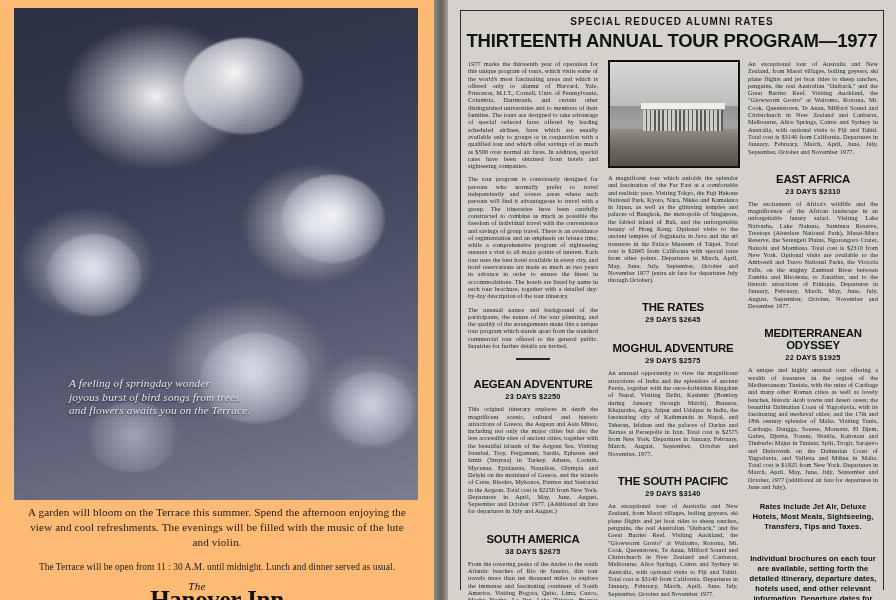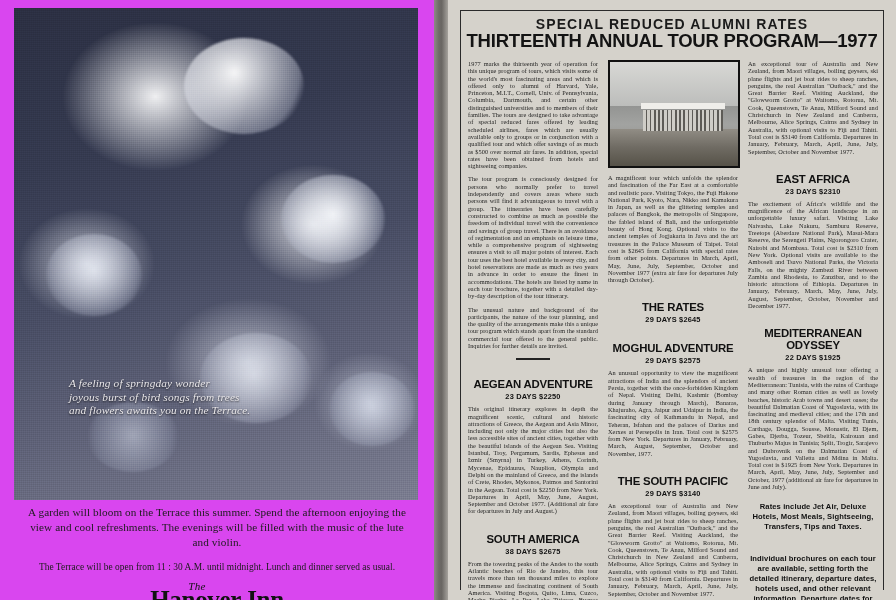--- a/index.html
+++ b/index.html
@@ -8,21 +8,21 @@
     background:#b9b6b0;
     font-family:"Liberation Serif",serif;
     position:relative;
   }
   .spread{position:absolute;inset:0;display:flex;}
 
   
   .page-left{
     position:relative;
     width:434px;height:600px;
-    background:#d946ef;
+    background:#fdba74;
     overflow:hidden;
   }
   .photo{
     position:absolute;left:14px;top:8px;width:404px;height:492px;
     background:
       radial-gradient(ellipse 150px 120px at 35% 18%, rgba(255,255,255,.92), rgba(255,255,255,0) 62%),
       radial-gradient(ellipse 120px 100px at 74% 44%, rgba(255,255,255,.80), rgba(255,255,255,0) 60%),
       radial-gradient(ellipse 110px 90px at 18% 52%, rgba(240,242,248,.70), rgba(255,255,255,0) 62%),
       radial-gradient(ellipse 130px 100px at 58% 72%, rgba(235,238,246,.62), rgba(255,255,255,0) 64%),
       radial-gradient(ellipse 90px 80px at 88% 80%, rgba(225,230,242,.55), rgba(255,255,255,0) 62%),
@@ -79,21 +79,21 @@
   .rule-top{
     position:absolute;left:12px;top:10px;width:424px;height:0;
     border-top:1.4px solid #2a2a2a;
   }
   .rule-frame-l{position:absolute;left:12px;top:10px;width:0;height:580px;border-left:1.4px solid #2a2a2a;}
   .rule-frame-r{position:absolute;left:435px;top:10px;width:0;height:580px;border-left:1.4px solid #2a2a2a;}
 
   .alumni-rates{
     position:absolute;left:12px;top:16px;width:424px;text-align:center;
     font-family:"Liberation Sans",sans-serif;
-    font-weight:bold;font-size:14px;letter-spacing:1.1px;color:#1a1a1a;
+    font-weight:bold;font-size:10px;letter-spacing:1.1px;color:#1a1a1a;
   }
   .main-title{
     position:absolute;left:12px;top:30px;width:424px;text-align:center;
     font-family:"Liberation Sans",sans-serif;
     font-weight:bold;font-size:18.5px;letter-spacing:-.2px;color:#141414;
   }
 
   .cols{
     position:absolute;left:20px;top:60px;width:410px;height:532px;
     display:flex;gap:10px;

